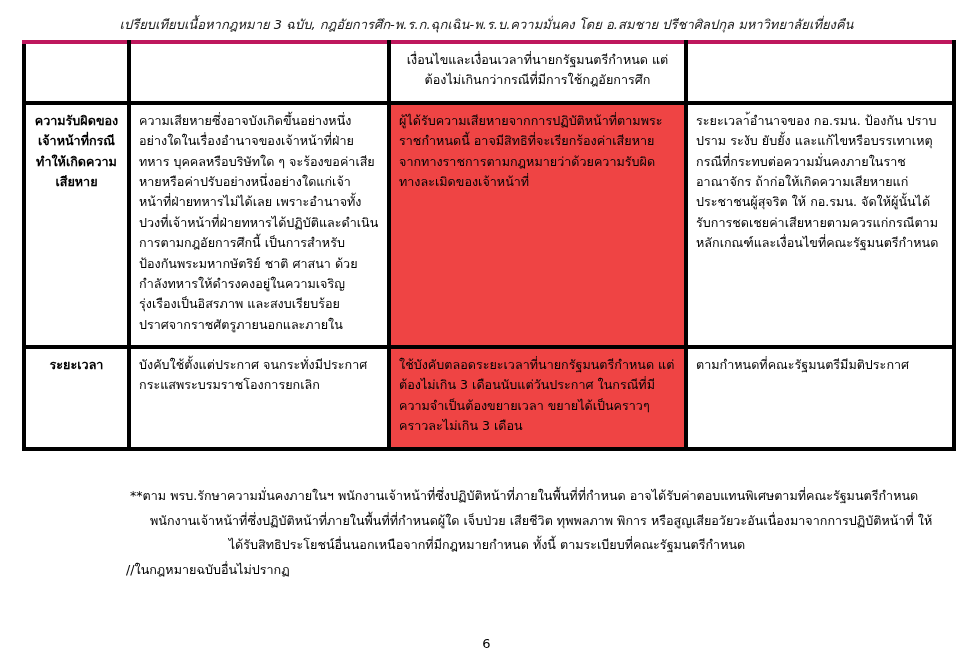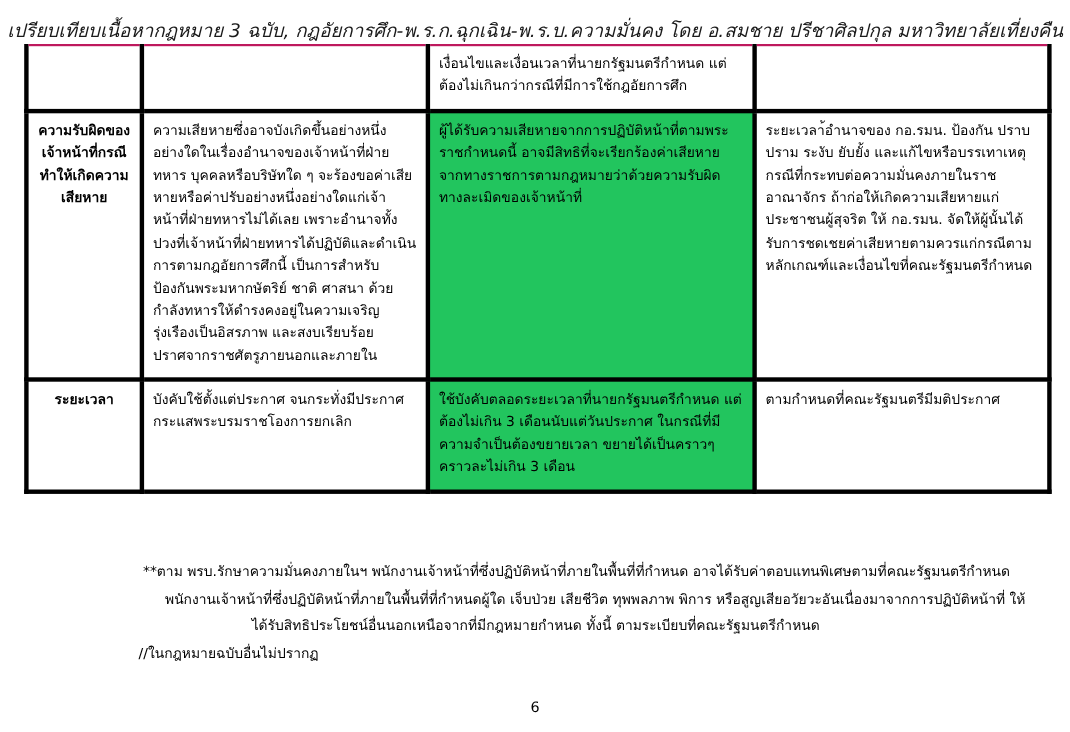--- a/index.html
+++ b/index.html
@@ -20,21 +20,21 @@
     width: 973px;
     height: 665px;
     box-sizing: border-box;
   }
   .doc-header {
     position: absolute;
     top: 14px;
     left: 0;
     width: 973px;
     text-align: center;
-    font-size: 17px;
+    font-size: 13px;
     font-style: italic;
     color: #1a1a1a;
     letter-spacing: 0px;
   }
   table.main-table {
     position: absolute;
     top: 40px;
     left: 22px;
     width: 930px;
     border-collapse: collapse;
@@ -51,30 +51,31 @@
   .col-a { width: 105px; }
   .col-b { width: 260px; }
   .col-c { width: 297px; }
   .col-d { width: 268px; }
 
   td.label-cell {
     text-align: center;
     font-weight: bold;
   }
   td.highlight {
-    background: #22c55e;
+    background: #ef4444;
   }
   tr.top-row td.blank {
-    border-top: 2px solid #be185d;
+    border-top: 4px solid #be185d;
+    text-align: center;
   }
 
   .notes {
     position: absolute;
     left: 22px;
-    top: 508px;
+    top: 484px;
     width: 930px;
     font-size: 12.6px;
     line-height: 1.95;
     color: #000000;
   }
   .notes .line-1 { padding-left: 108px; }
   .notes .line-2 { padding-left: 128px; }
   .notes .line-3 { padding-left: 0px; text-align: center; }
   .notes .line-4 { padding-left: 104px; }
 

